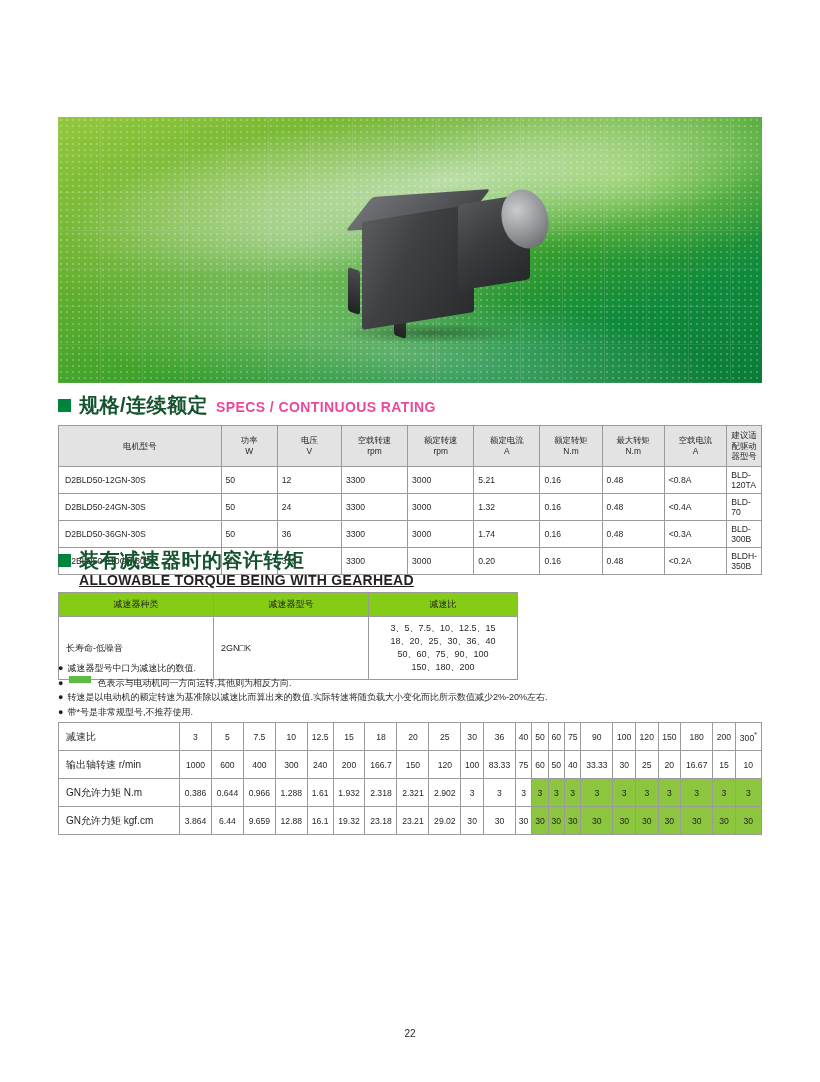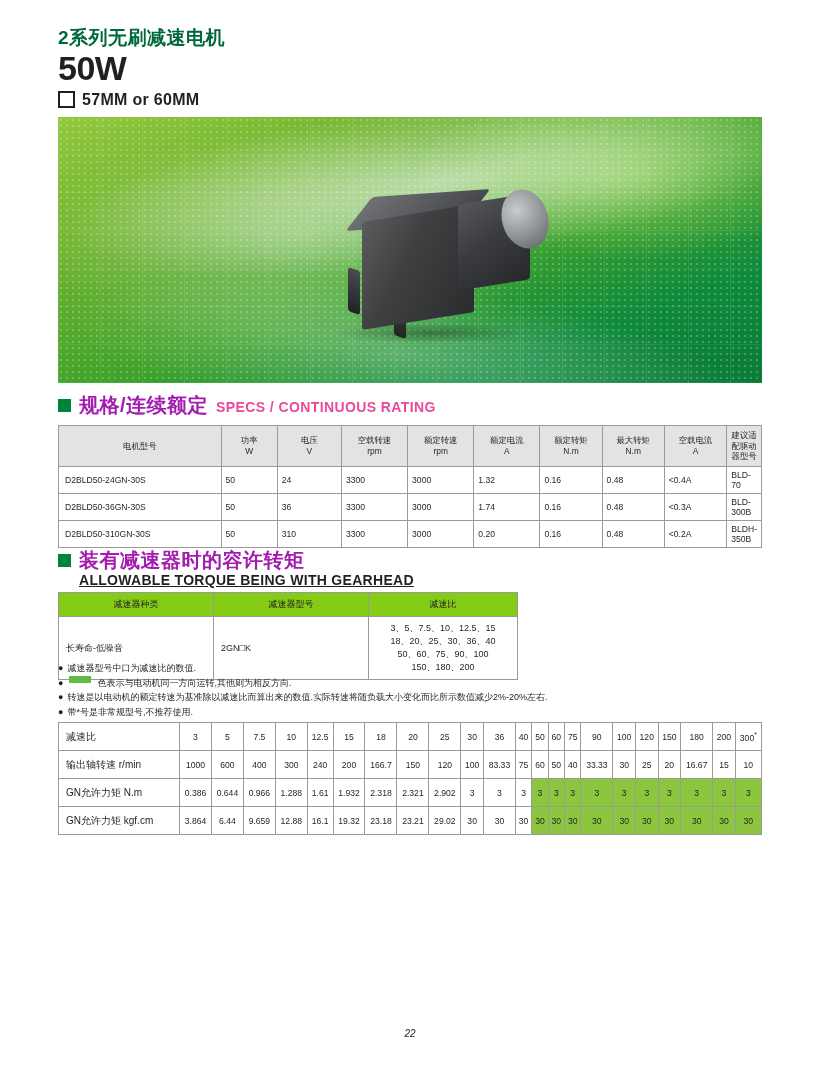--- a/index.html
+++ b/index.html
@@ -187,21 +187,21 @@
     width: 13px;
     height: 13px;
     background: #00843d;
     display: inline-block;
     position: relative;
     top: 0px;
   }
   .sec-cn {
     font-size: 20px;
     font-weight: bold;
-    color: #a21caf;
+    color: #14532d;
     letter-spacing: 0.5px;
   }
   .sec-en {
     font-size: 14px;
     font-weight: bold;
     color: #ec4899;
     letter-spacing: 0.4px;
   }
 
   #specs-heading { position: absolute; left: 58px; top: 392px; }
@@ -330,36 +330,27 @@
 
   
   .footer-num {
     position: absolute;
     left: 0;
     top: 1028px;
     width: 820px;
     text-align: center;
     font-size: 10px;
     color: #231f20;
-    font-style: italic;
   }
 </style>
 </head>
 <body>
 
 <div class="page">
 
-  <div class="header">
-    <div class="series-title">2系列无刷减速电机</div>
-    <div class="wattage">50W</div>
-    <div class="frame-line">
-      <span class="frame-box"></span>
-      <span class="frame-text">57MM or 60MM</span>
-    </div>
-  </div>
 
   <div class="hero">
     <div class="hero-grid"></div>
     <div class="hero-dots"></div>
     <div class="hero-swoosh"></div>
     <div class="hero-swoosh2"></div>
     <div class="motor">
       <div class="motor-shadow"></div>
       <div class="motor-foot foot-a"></div>
       <div class="motor-foot foot-b"></div>
@@ -405,20 +396,32 @@
         </td>
         <td style="width:58px">
           <span>空载电流</span><br><span>A</span>
         </td>
         <td>
           <span>建议适配驱动器型号</span>
         </td>
       </tr>
     </thead>
     <tbody>
+      <tr>
+        <td>D2BLD50-12GN-30S</td>
+        <td>50</td>
+        <td>12</td>
+        <td>3300</td>
+        <td>3000</td>
+        <td>5.21</td>
+        <td>0.16</td>
+        <td>0.48</td>
+        <td>&lt;0.8A</td>
+        <td>BLD-120TA</td>
+      </tr>
       <tr>
         <td>D2BLD50-24GN-30S</td>
         <td>50</td>
         <td>24</td>
         <td>3300</td>
         <td>3000</td>
         <td>1.32</td>
         <td>0.16</td>
         <td>0.48</td>
         <td>&lt;0.4A</td>

